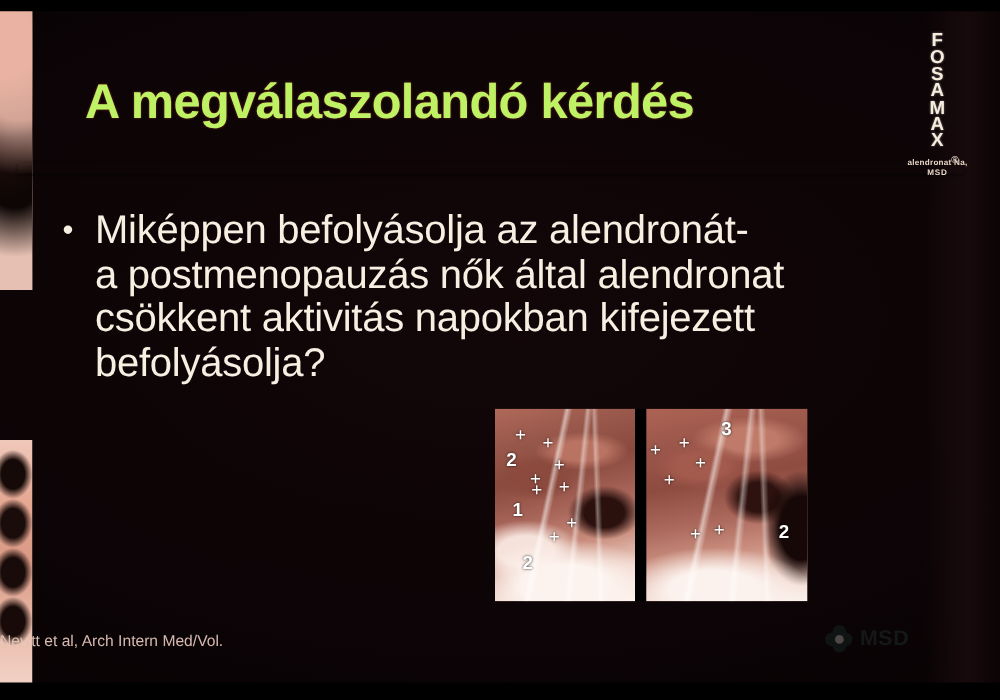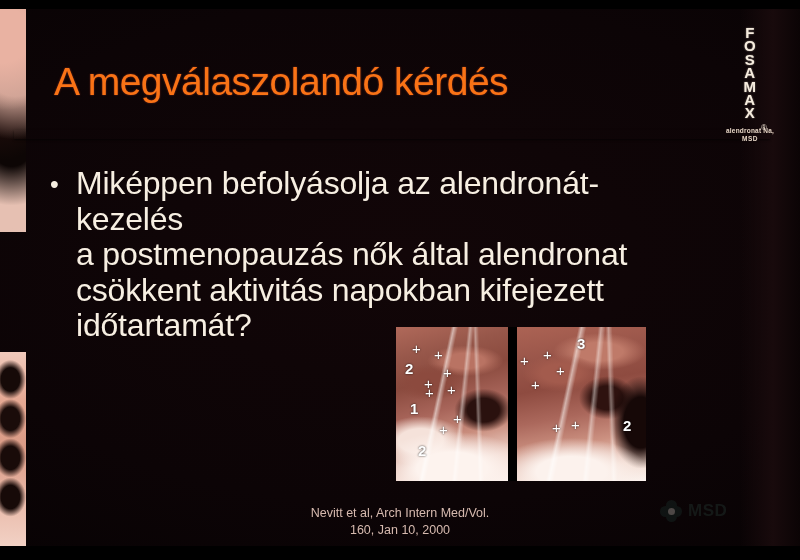--- a/index.html
+++ b/index.html
@@ -69,25 +69,25 @@
       radial-gradient(ellipse 60% 10% at 40% 54%, #190b09 0 60%, rgba(25,11,9,0) 100%),
       radial-gradient(ellipse 60% 10% at 40% 74%, #170a08 0 60%, rgba(23,10,8,0) 100%),
       linear-gradient(180deg, #f0c9bb 0%, #e5a893 25%, #d99a85 50%, #e9b9a8 75%, #f2d2c6 100%);
   }
   #edge-strip-top { top: 8px; height: 224px; }
   #edge-strip-bottom { top: 352px; height: 196px; }
 
   
   #title {
     position: absolute;
-    left: 54px;
+    left: 68px;
     top: 60px;
     font-size: 39px;
-    font-weight: normal;
-    color: #f97316;
+    font-weight: bold;
+    color: #bef264;
     letter-spacing: -0.5px;
     white-space: nowrap;
     text-shadow: 0 0 2px rgba(226,81,47,.55);
   }
 
   
   #divider {
     position: absolute;
     left: 14px;
     top: 130px;
@@ -227,21 +227,21 @@
     font-weight: bold;
     letter-spacing: .2px;
   }
   #fosamax-sub .msd { letter-spacing: .6px; }
 
   
   #citation {
     position: absolute;
     left: 0; right: 0;
     top: 505px;
-    text-align: center;
+    text-align: left;
     color: #e7c9bd;
     font-size: 12.5px;
     line-height: 17px;
     opacity: .92;
   }
   #citation .cit-line { display: block; }
 
   
   #msd-logo {
     position: absolute;
@@ -297,24 +297,23 @@
 
   <div id="title">A megválaszolandó kérdés</div>
 
   <div id="divider"></div>
 
   <div id="body-block">
     <div class="bullet-row">
       <div class="bullet-dot">•</div>
       <div class="body-lines">
         <div class="body-line">Miképpen befolyásolja az alendronát-</div>
-        <div class="body-line">kezelés</div>
         <div class="body-line">a postmenopauzás nők által alendronat</div>
         <div class="body-line">csökkent aktivitás napokban kifejezett</div>
-        <div class="body-line">időtartamát?</div>
+        <div class="body-line">befolyásolja?</div>
       </div>
     </div>
   </div>
 
   <div id="xray-pair">
     <div class="xray" id="xray-left">
       <div class="tissue"></div>
       <div class="streaks"></div>
       <div class="marks" id="marks-left">
           <span class="mark plus" style="left: 16px; top: 16px;">+</span>
@@ -356,21 +355,20 @@
 X</span>
     <span id="fosamax-reg">®</span>
     <div id="fosamax-sub">
       <div>alendronat Na,</div>
       <div class="msd">MSD</div>
     </div>
   </div>
 
   <div id="citation">
     <span class="cit-line">Nevitt et al, Arch Intern Med/Vol.</span>
-    <span class="cit-line">160, Jan 10, 2000</span>
   </div>
 
   <div id="msd-logo">
     <div id="msd-mark">
       <span class="c1"></span>
         <span class="c2"></span>
         <span class="c3"></span>
         <span class="c4"></span>
       <span class="core"></span>
     </div>

